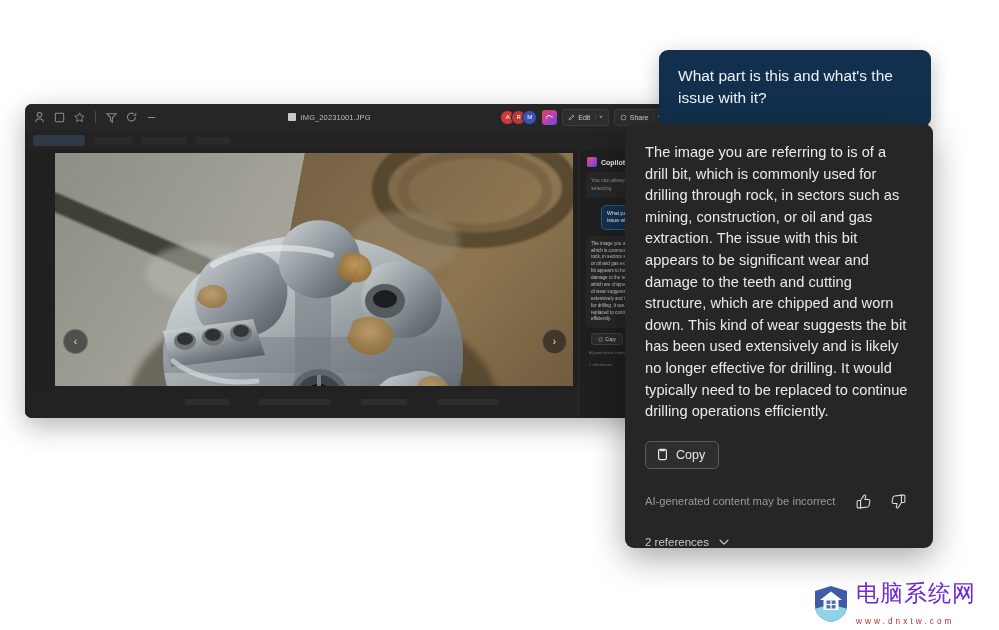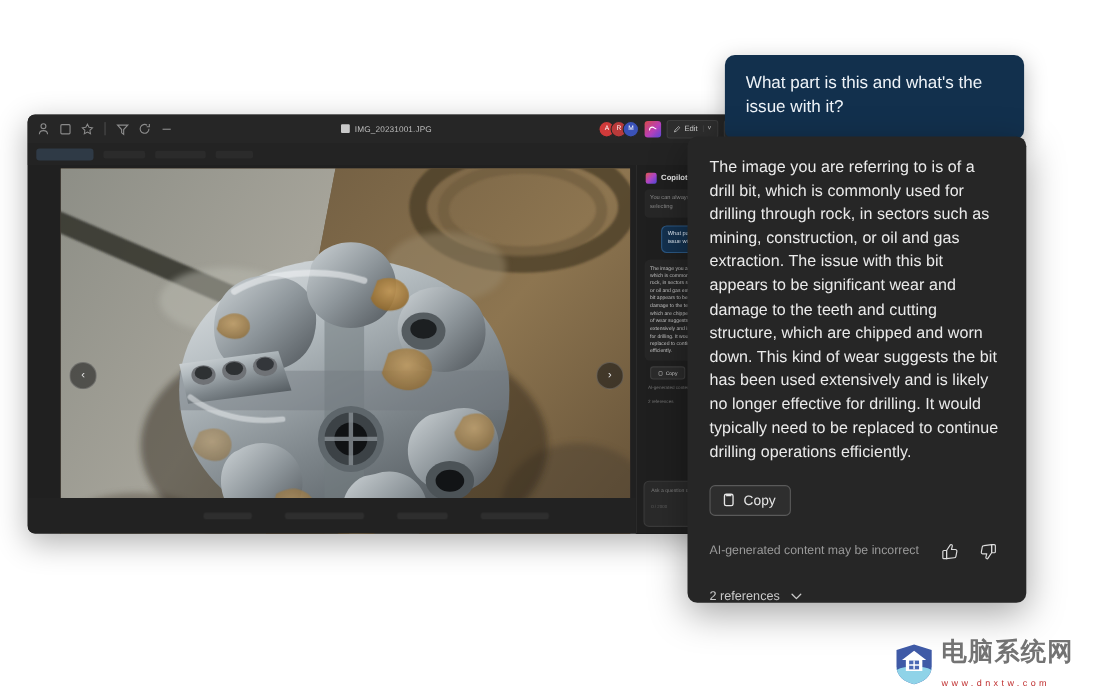--- a/index.html
+++ b/index.html
@@ -4,25 +4,24 @@
 <style>
   html,body{margin:0;padding:0;}
   body{
     width:999px;height:630px;overflow:hidden;
     background:#ffffff;
     font-family:"Liberation Sans", sans-serif;
     position:relative;
   }
   
   #photos-window{
-    position:absolute;left:25px;top:104px;width:670px;height:381px;
+    position:absolute;left:25px;top:104px;width:670px;height:314px;
     background:#202020;border-radius:7px;
     box-shadow:0 8px 28px rgba(0,0,0,.30);
     overflow:hidden;
-    padding-left:44px;
   }
   #photos-titlebar{
     position:absolute;left:0;top:0;width:100%;height:26px;
     background:#262626;
     display:flex;align-items:center;
   }
   .tb-left{display:flex;align-items:center;gap:7px;padding-left:8px;}
   .tbicon{width:13px;height:13px;opacity:.62;display:block;}
   .tbicon svg{display:block;}
   .tb-sep{width:1px;height:12px;background:#4a4a4a;margin:0 2px;}
@@ -151,21 +150,21 @@
     margin-top:25px;display:flex;align-items:center;gap:8px;
     color:#c9c9c9;font-size:11.5px;
   }
   
   #watermark{
     position:absolute;left:813px;top:583px;width:180px;height:42px;
     display:flex;align-items:center;gap:7px;
   }
   #wm-logo{width:36px;height:38px;position:relative;}
   #wm-text{display:flex;flex-direction:column;justify-content:center;}
-  #wm-cn{font-size:23px;font-weight:bold;color:#737373;letter-spacing:1px;line-height:1;
+  #wm-cn{font-size:23px;font-weight:normal;color:#6d28d9;letter-spacing:1px;line-height:1;
      font-family:"DejaVu Sans", sans-serif;}
   #wm-url{font-size:8.2px;color:#c03030;letter-spacing:3.1px;margin-top:13px;line-height:1;}
 </style>
 </head>
 <body>
 
 <div id="photos-window">
 
   <div id="photos-titlebar">
     <div class="tb-left">

